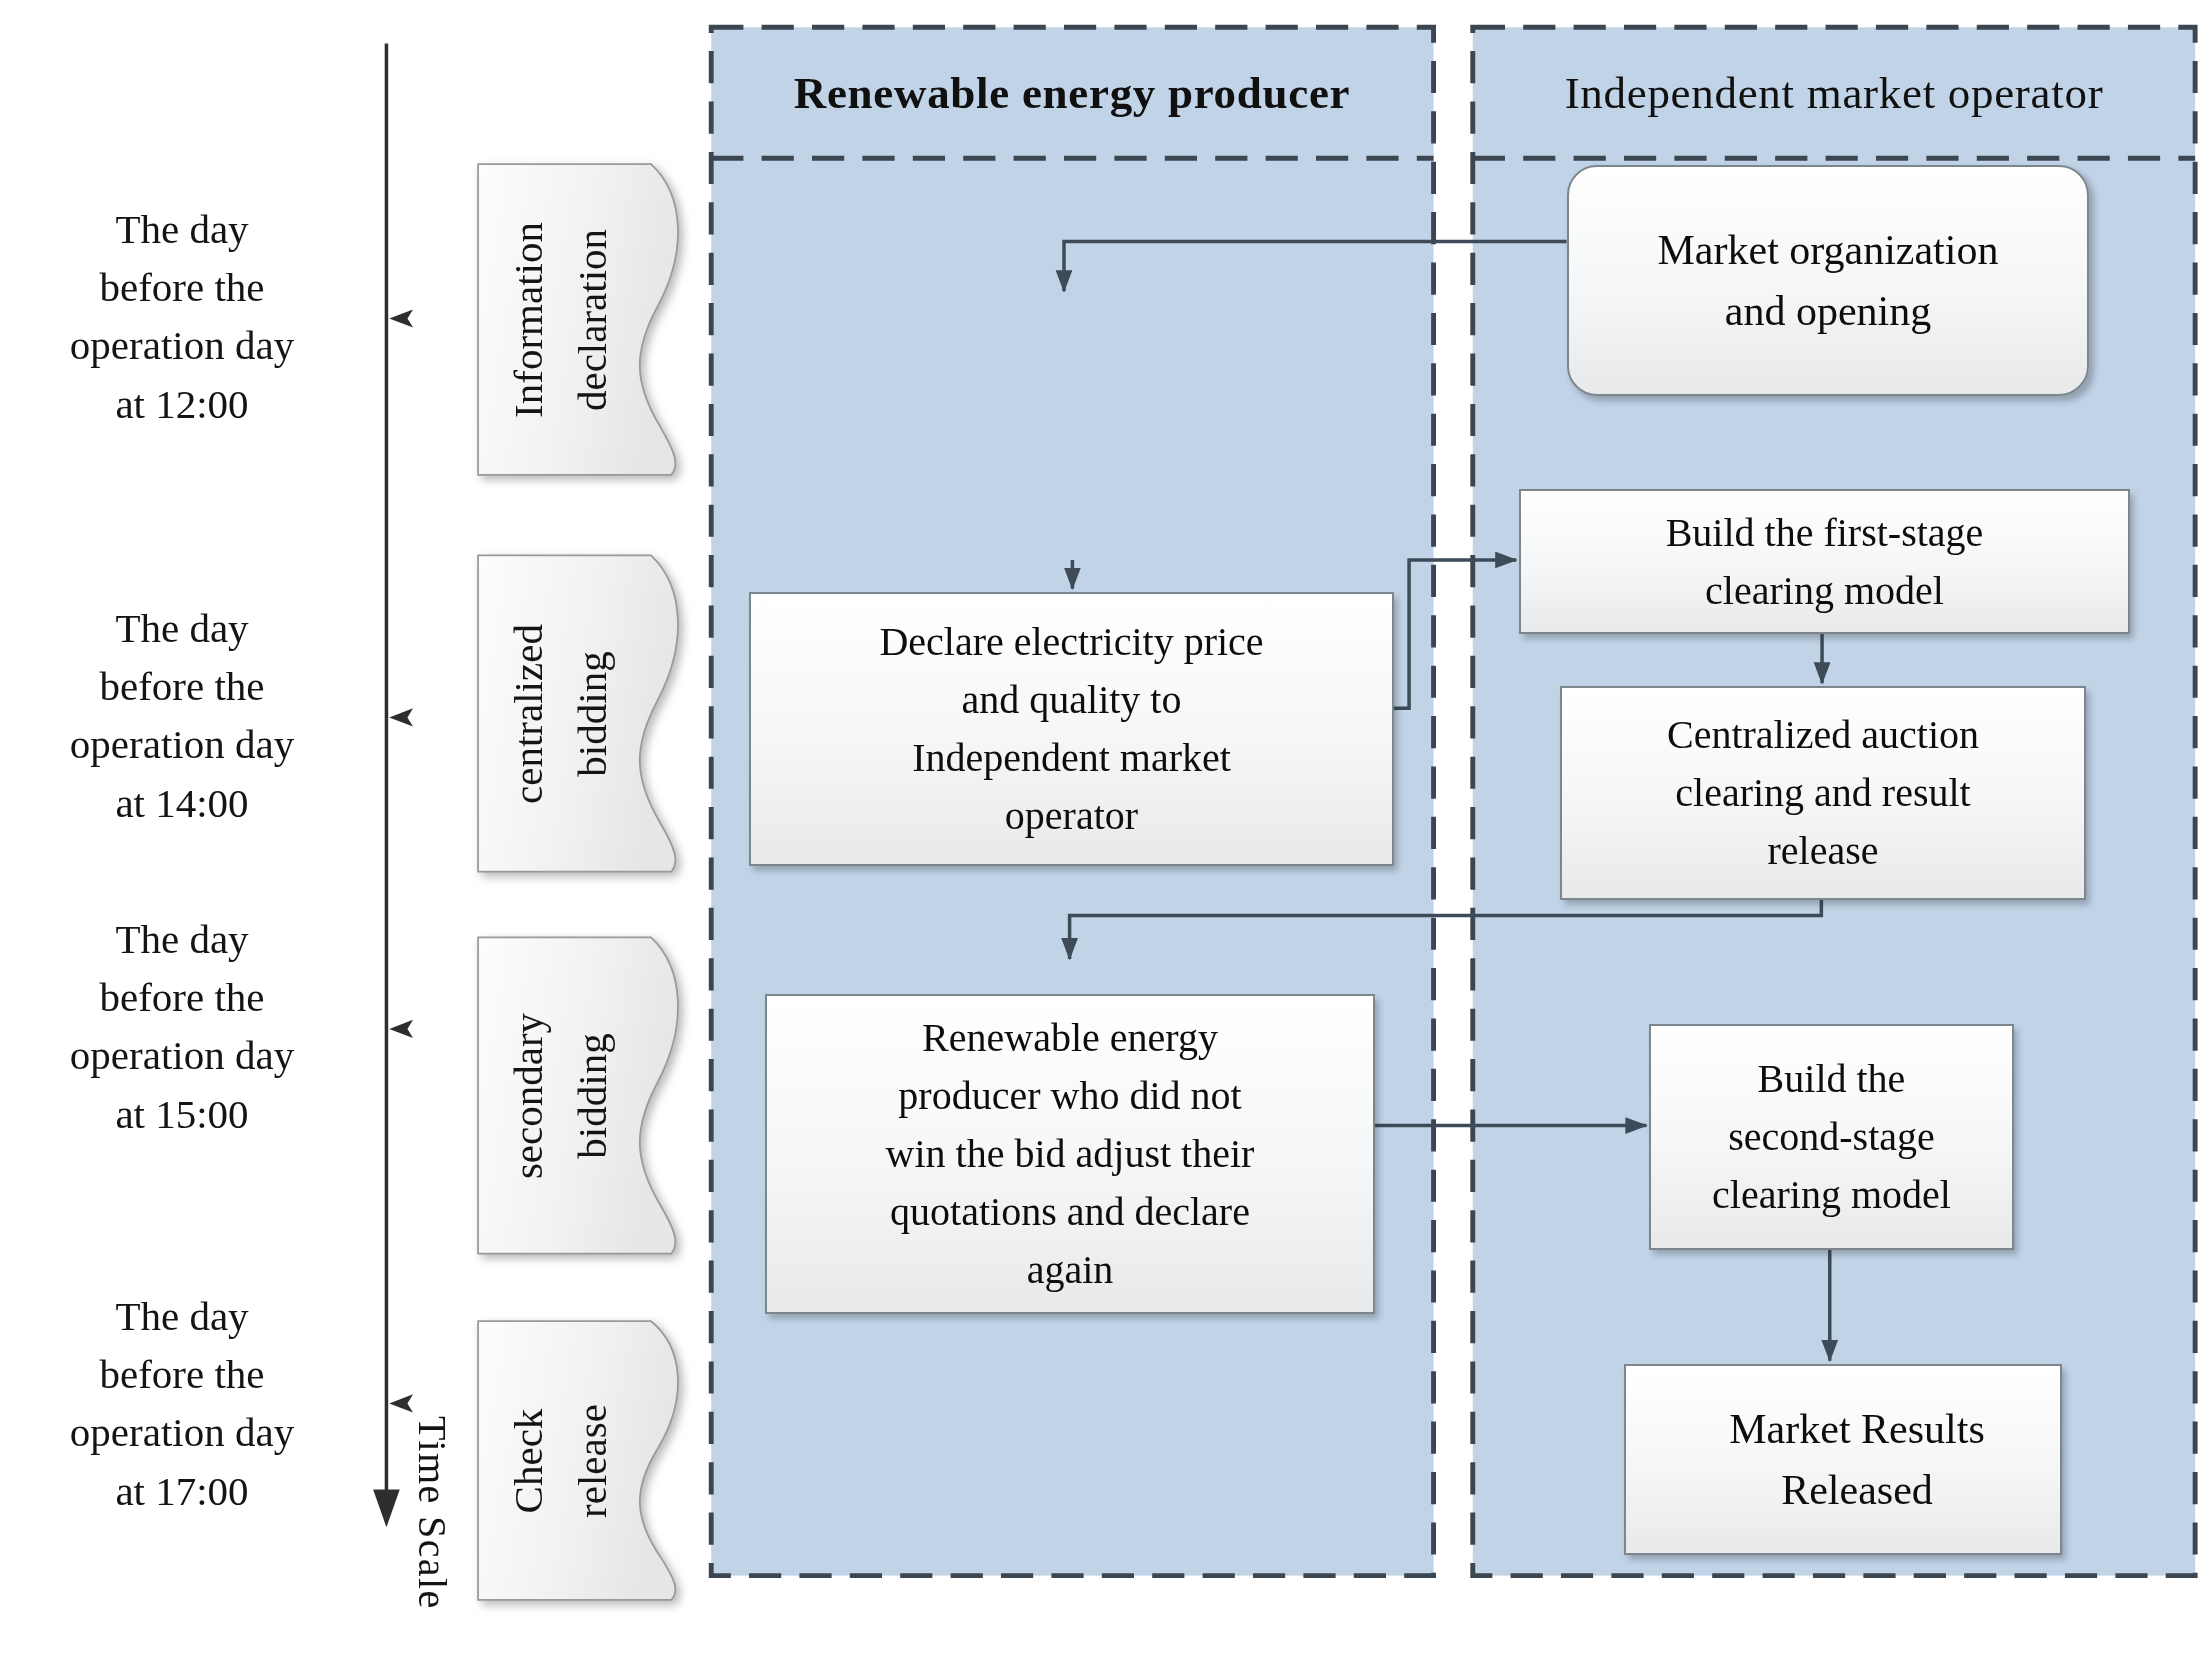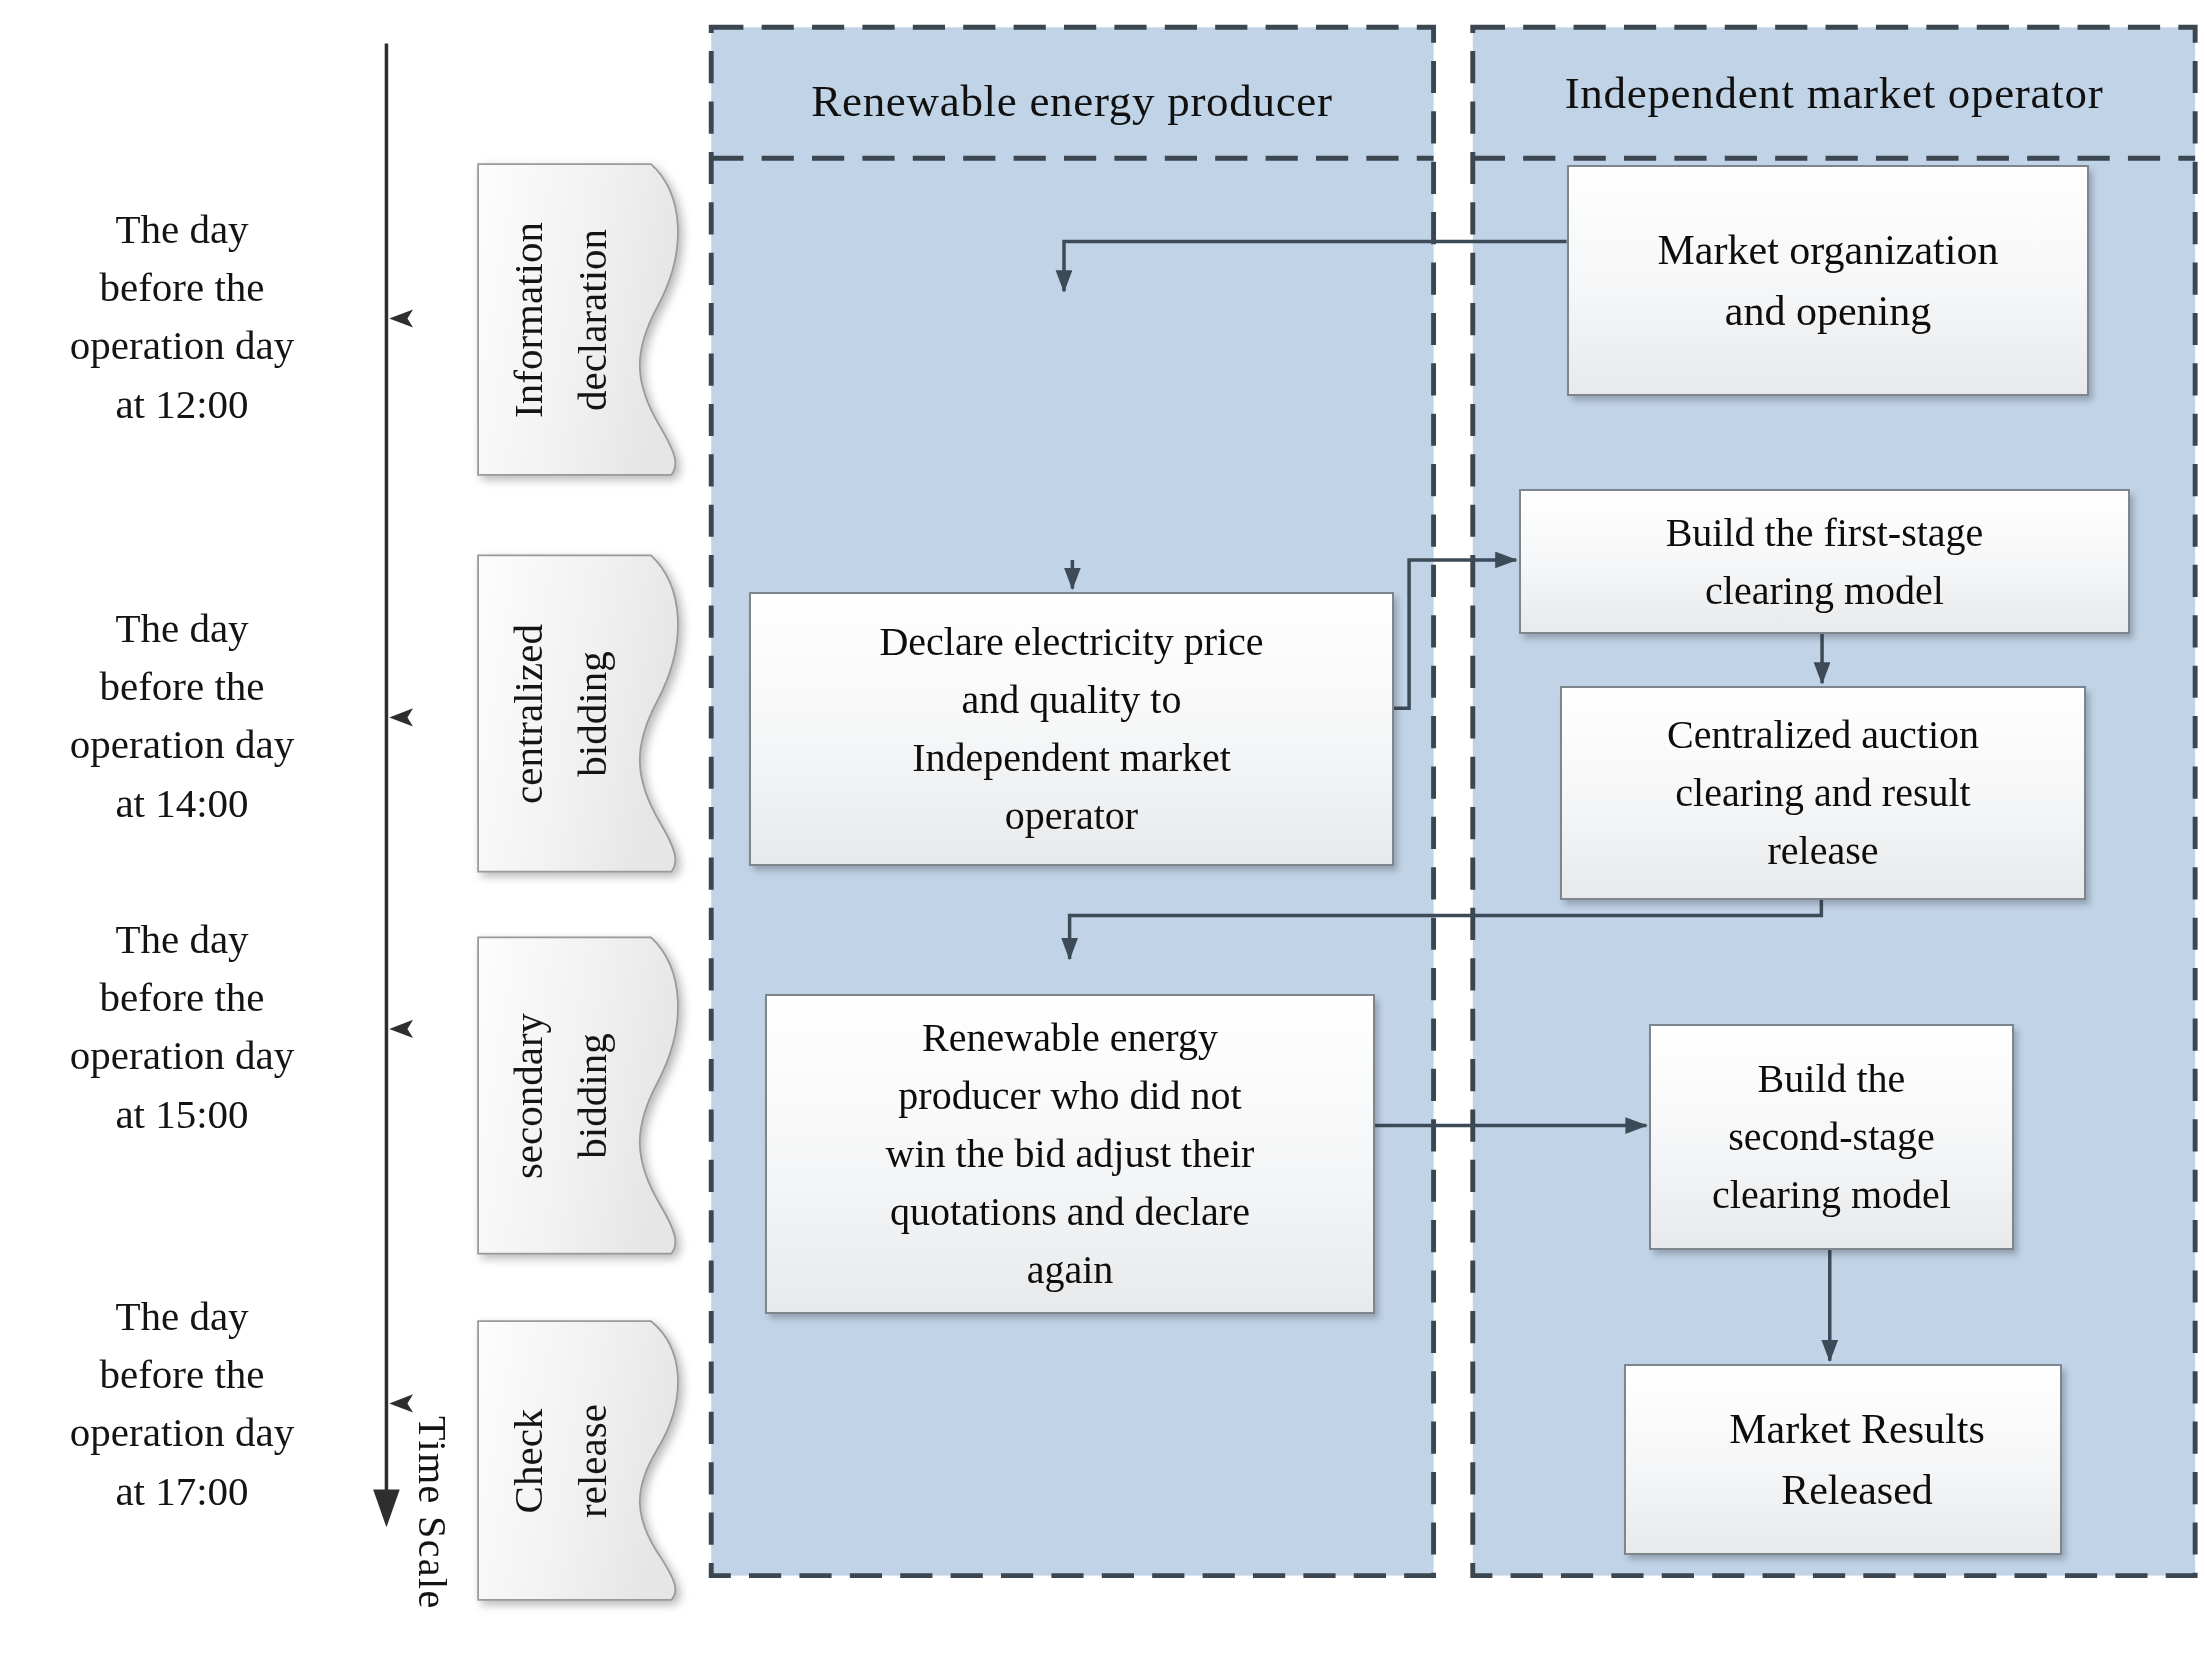--- a/index.html
+++ b/index.html
@@ -72,21 +72,21 @@
 
     <path d="M2238,345 H1520 V416" fill="none" stroke="#3d4a57" stroke-width="5" marker-end="url(#arrow)"></path>
     <path d="M1532,800 V841" fill="none" stroke="#3d4a57" stroke-width="5" marker-end="url(#arrow)"></path>
     <path d="M1986,1012 H2013 V800 H2166" fill="none" stroke="#3d4a57" stroke-width="5" marker-end="url(#arrow)"></path>
     <path d="M2603,901 V976" fill="none" stroke="#3d4a57" stroke-width="5" marker-end="url(#arrow)"></path>
     <path d="M2602,1280 V1308 H1528 V1370" fill="none" stroke="#3d4a57" stroke-width="5" marker-end="url(#arrow)"></path>
     <path d="M1959,1608 H2352" fill="none" stroke="#3d4a57" stroke-width="5" marker-end="url(#arrow)"></path>
     <path d="M2614,1780 V1944" fill="none" stroke="#3d4a57" stroke-width="5" marker-end="url(#arrow)"></path>
   </svg>
 
-  <div class="col-title" style="left:711px;top:35px;width:722px;height:131px;">
+  <div class="col-title" style="left:711px;top:27px;width:722px;height:131px;font-weight:bold;">
     <span class="bindtext">Renewable energy producer</span>
   </div>
   <div class="col-title" style="left:1473px;top:27px;width:722px;height:131px;">
     <span class="bindtext">Independent market operator</span>
   </div>
 
   <div class="time-label bindtext" style="top:200px;">The day
 before the
 operation day
 at 12:00</div>
@@ -130,21 +130,21 @@
   </div>
 
   <div class="flag" style="left:476px;top:1319px;width:224px;height:283px;">
     <svg width="224" height="283" viewBox="0 0 320 404">
       <path d="M3,3 L250,3 C296,40 303,113 259,186 C225,242 225,283 263,339 C284,372 291,388 279,401 L3,401 Z" fill="url(#flagGrad)" stroke="#9a9a9a" stroke-width="2.5"></path>
     </svg>
     <div class="flag-text bindtext" style="width:262px;">Check
 release</div>
   </div>
 
-  <div class="flow-box" style="left:1567px;top:165px;width:518px;height:227px;font-size:42px;">
+  <div class="flow-box" style="left:1567px;top:165px;width:518px;height:227px;font-size:42px;border-radius:30px;">
     <span class="bindtext">Market organization
 and opening</span>
   </div>
 
 
   <div class="flow-box" style="left:749px;top:592px;width:641px;height:270px;">
     <span class="bindtext">Declare electricity price
 and quality to
 Independent market
 operator</span>

